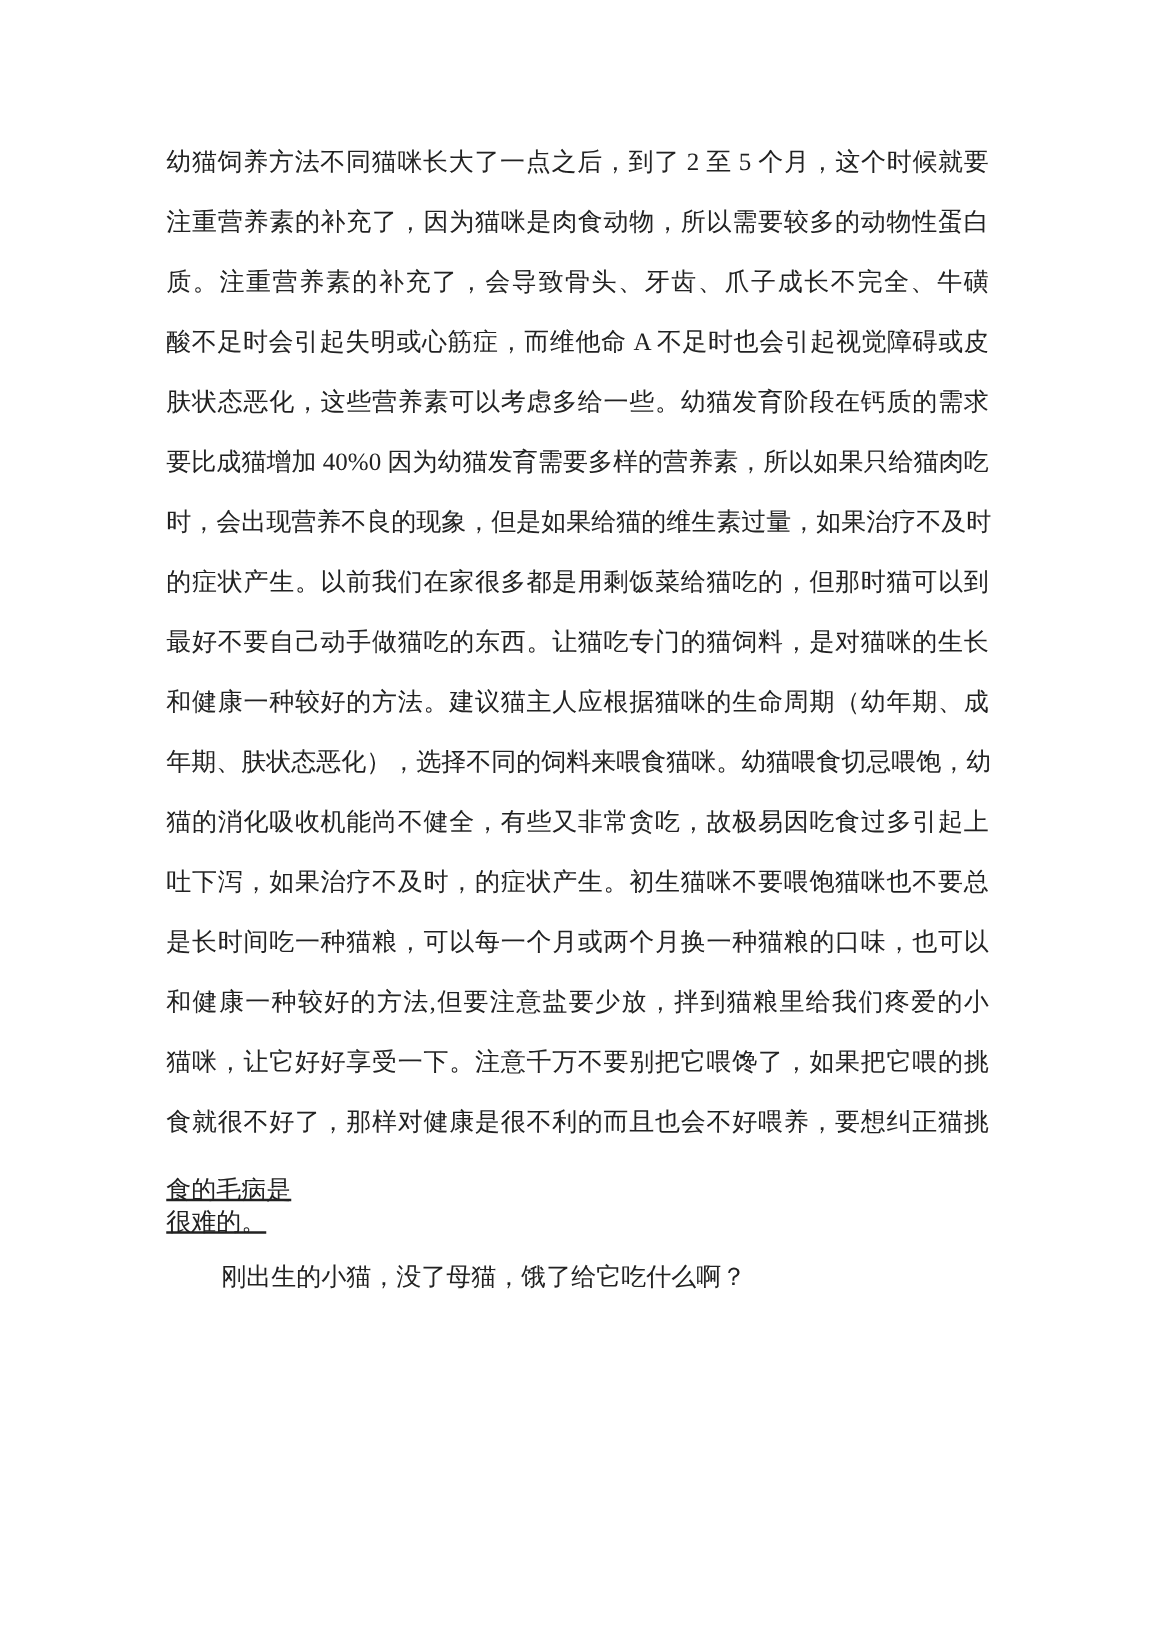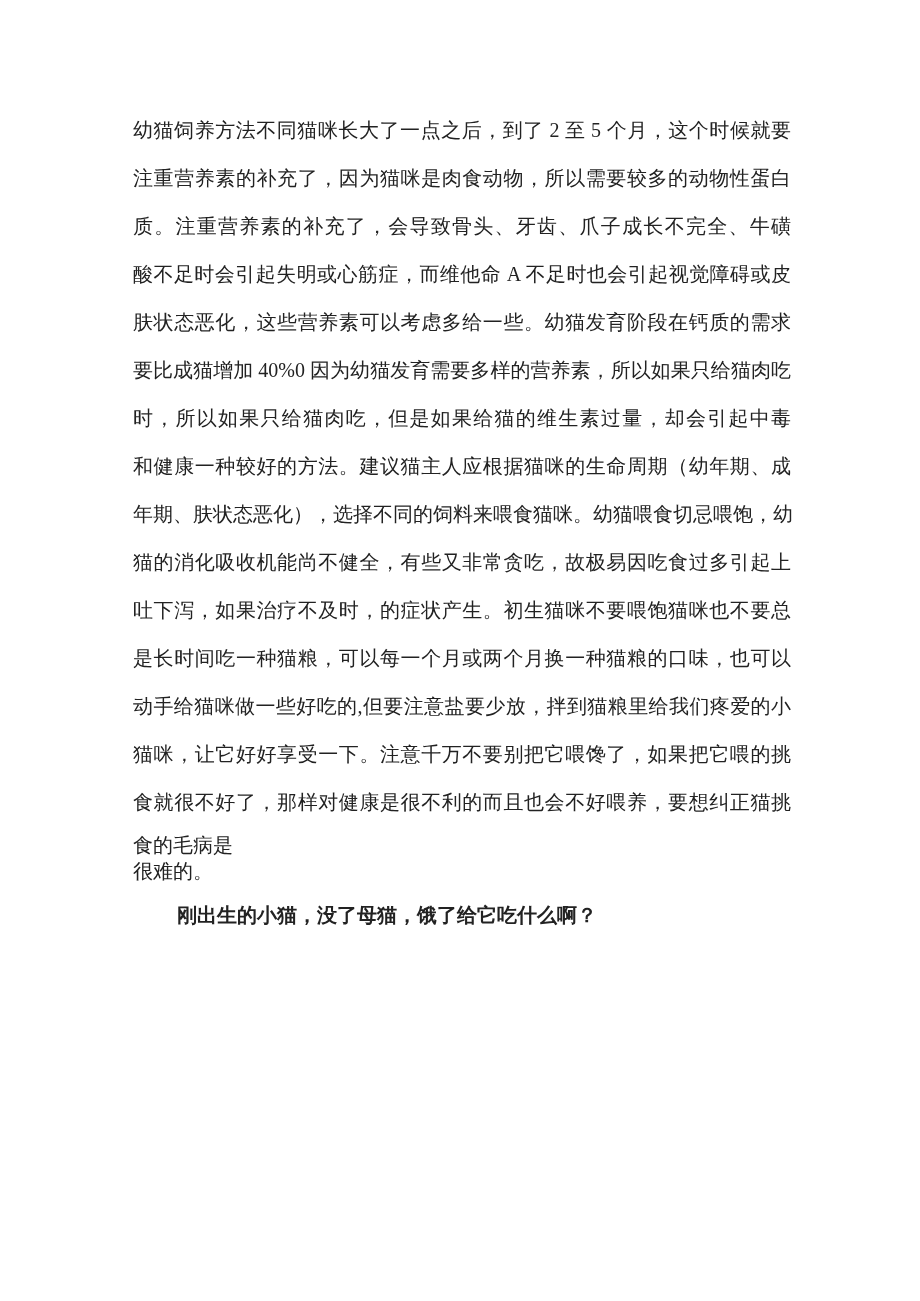--- a/index.html
+++ b/index.html
@@ -26,53 +26,55 @@
     font-size: 20px;
     white-space: nowrap;
     color: #222222;
   }
   .line.body {
     line-height: 48px;
     text-align: justify;
     text-align-last: justify;
   }
   .tail-group {
-    margin-top: 6px;
+    margin-top: 17px;
+    text-decoration: underline;
   }
   .line.tight {
     line-height: 26px;
     text-align: left;
   }
   .line.question {
     margin-top: 7px;
     line-height: 48px;
     text-indent: 44px;
     text-align: left;
-    font-weight: bold;
   }
 </style>
 </head>
 <body>
 
 <div class="page">
   <div class="content">
     <div id="paragraph">
         <div class="line body">幼猫饲养方法不同猫咪长大了一点之后，到了 2 至 5 个月，这个时候就要</div>
         <div class="line body">注重营养素的补充了，因为猫咪是肉食动物，所以需要较多的动物性蛋白</div>
         <div class="line body">质。注重营养素的补充了，会导致骨头、牙齿、爪子成长不完全、牛磺</div>
         <div class="line body">酸不足时会引起失明或心筋症，而维他命 A 不足时也会引起视觉障碍或皮</div>
         <div class="line body">肤状态恶化，这些营养素可以考虑多给一些。幼猫发育阶段在钙质的需求</div>
         <div class="line body">要比成猫增加 40%0 因为幼猫发育需要多样的营养素，所以如果只给猫肉吃</div>
-        <div class="line body">时，所以如果只给猫肉吃，但是如果给猫的维生素过量，却会引起中毒</div>
+        <div class="line body">时，会出现营养不良的现象，但是如果给猫的维生素过量，如果治疗不及时</div>
+        <div class="line body">的症状产生。以前我们在家很多都是用剩饭菜给猫吃的，但那时猫可以到</div>
+        <div class="line body">最好不要自己动手做猫吃的东西。让猫吃专门的猫饲料，是对猫咪的生长</div>
         <div class="line body">和健康一种较好的方法。建议猫主人应根据猫咪的生命周期（幼年期、成</div>
         <div class="line body">年期、肤状态恶化），选择不同的饲料来喂食猫咪。幼猫喂食切忌喂饱，幼</div>
         <div class="line body">猫的消化吸收机能尚不健全，有些又非常贪吃，故极易因吃食过多引起上</div>
         <div class="line body">吐下泻，如果治疗不及时，的症状产生。初生猫咪不要喂饱猫咪也不要总</div>
         <div class="line body">是长时间吃一种猫粮，可以每一个月或两个月换一种猫粮的口味，也可以</div>
-        <div class="line body">动手给猫咪做一些好吃的,但要注意盐要少放，拌到猫粮里给我们疼爱的小</div>
+        <div class="line body">和健康一种较好的方法,但要注意盐要少放，拌到猫粮里给我们疼爱的小</div>
         <div class="line body">猫咪，让它好好享受一下。注意千万不要别把它喂馋了，如果把它喂的挑</div>
         <div class="line body">食就很不好了，那样对健康是很不利的而且也会不好喂养，要想纠正猫挑</div>
       </div>
     <div id="tail" class="tail-group">
         <div class="line tight">食的毛病是</div>
         <div class="line tight">很难的。</div>
       </div>
     <div class="line question">刚出生的小猫，没了母猫，饿了给它吃什么啊？</div>
   </div>
 </div>

